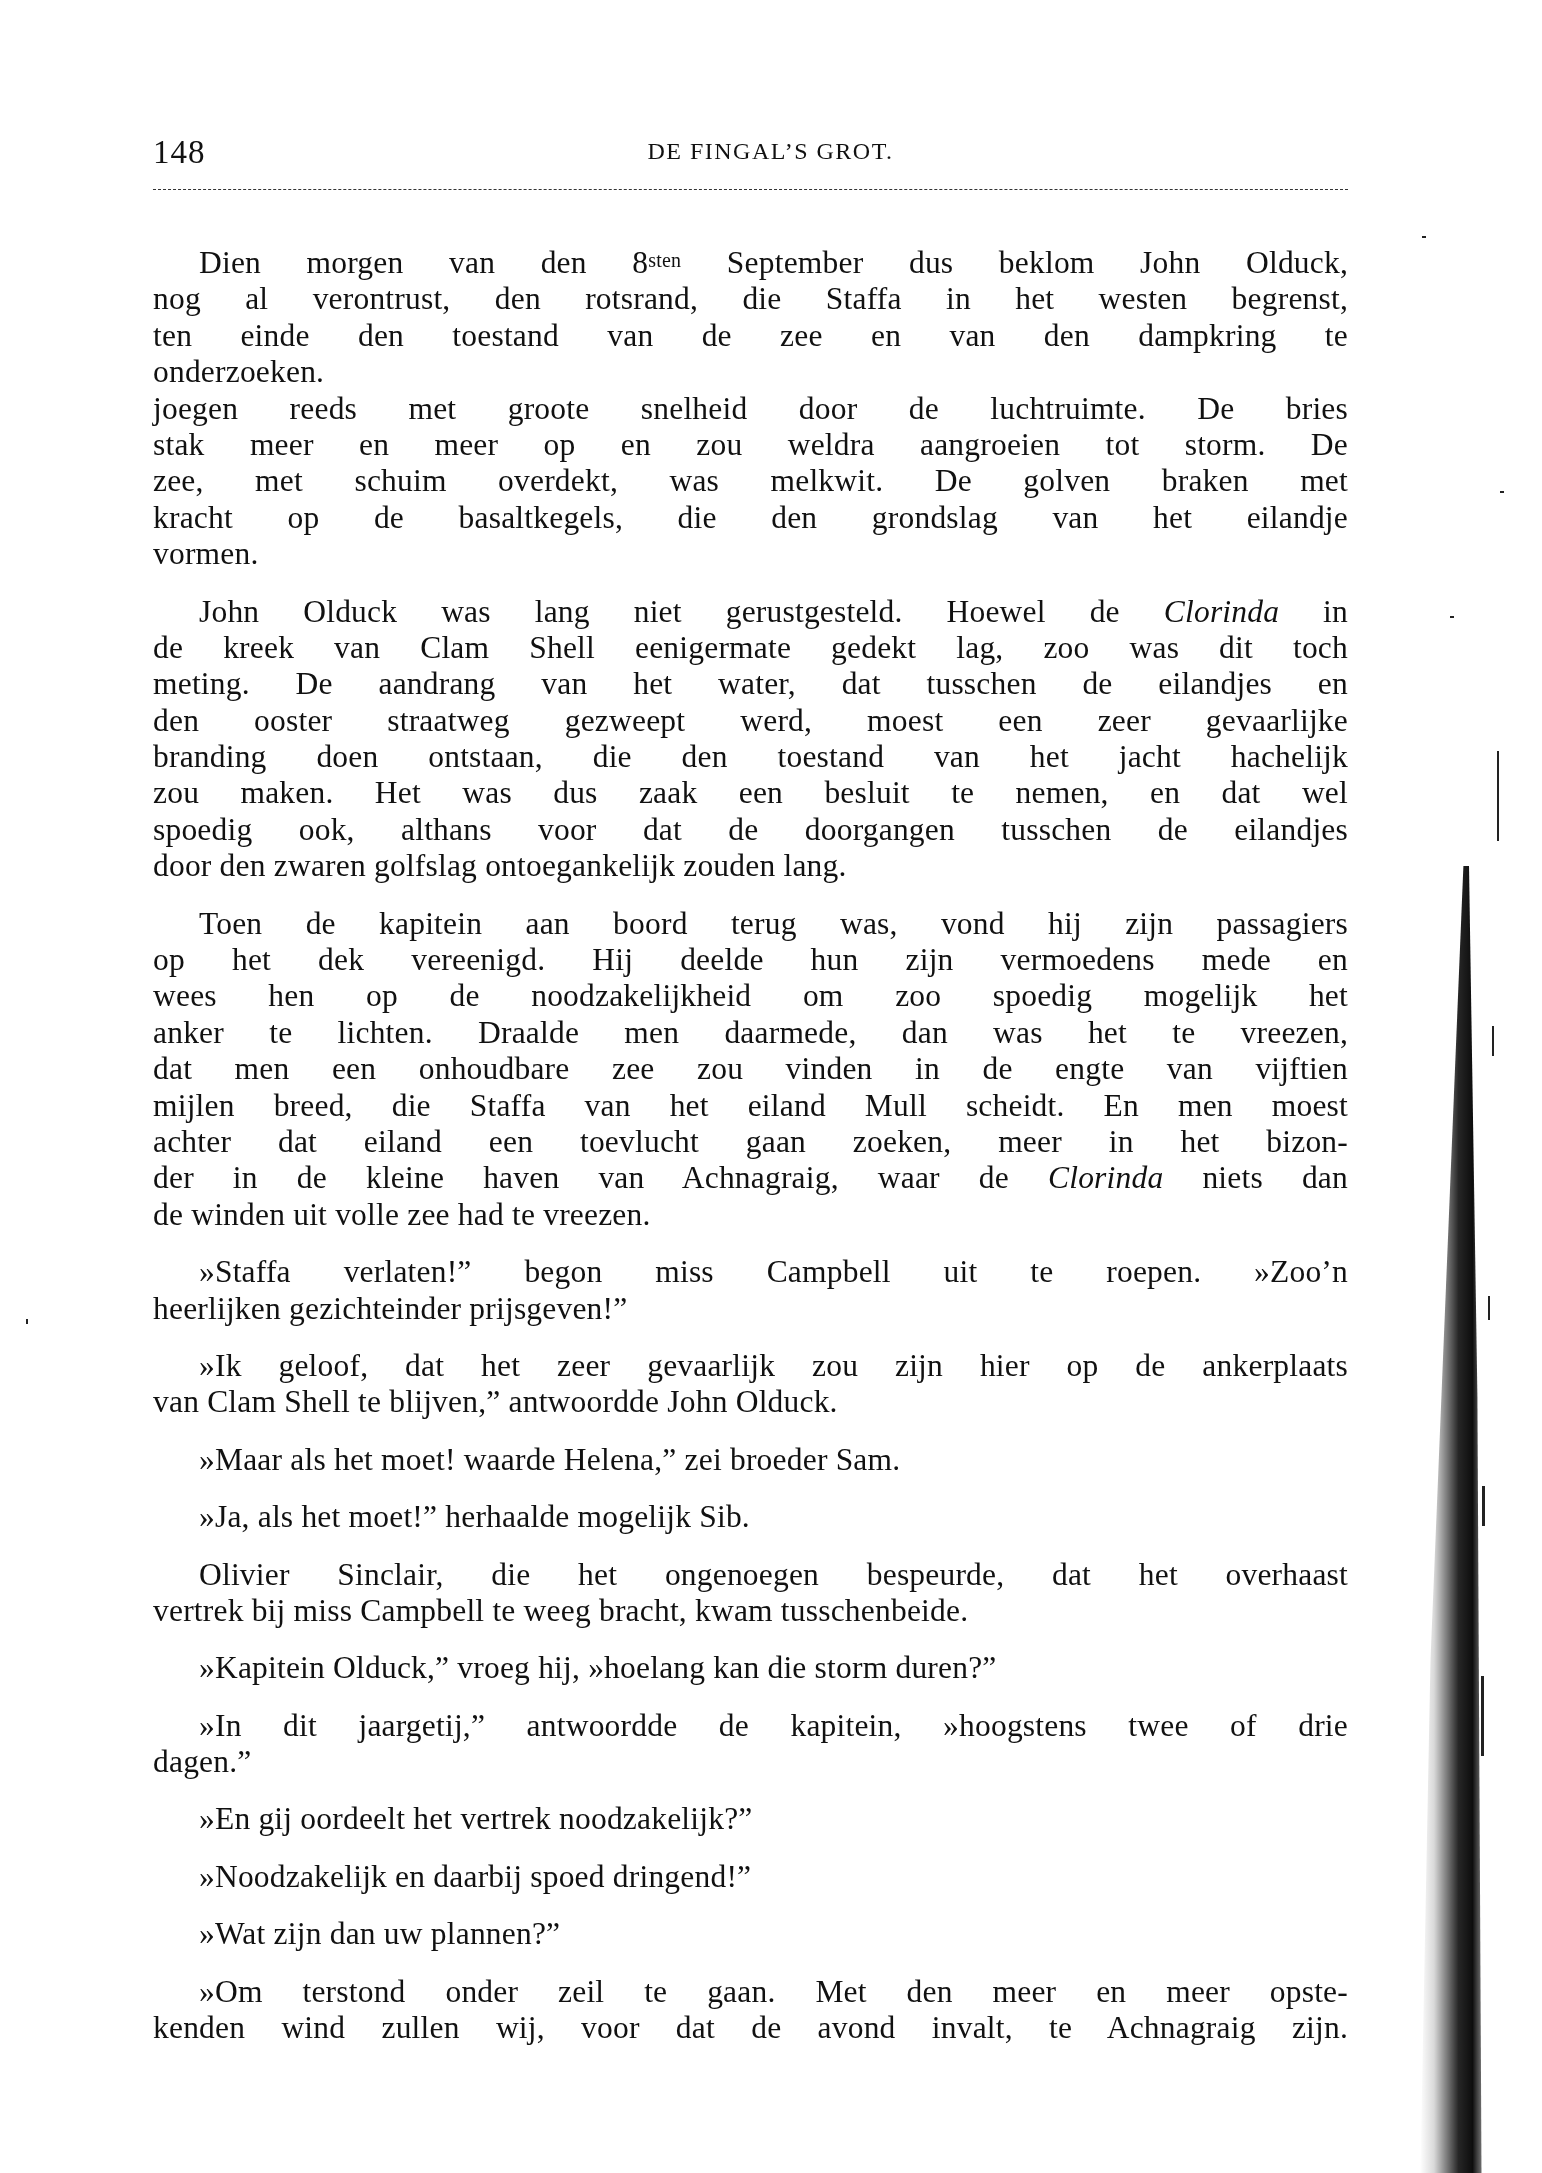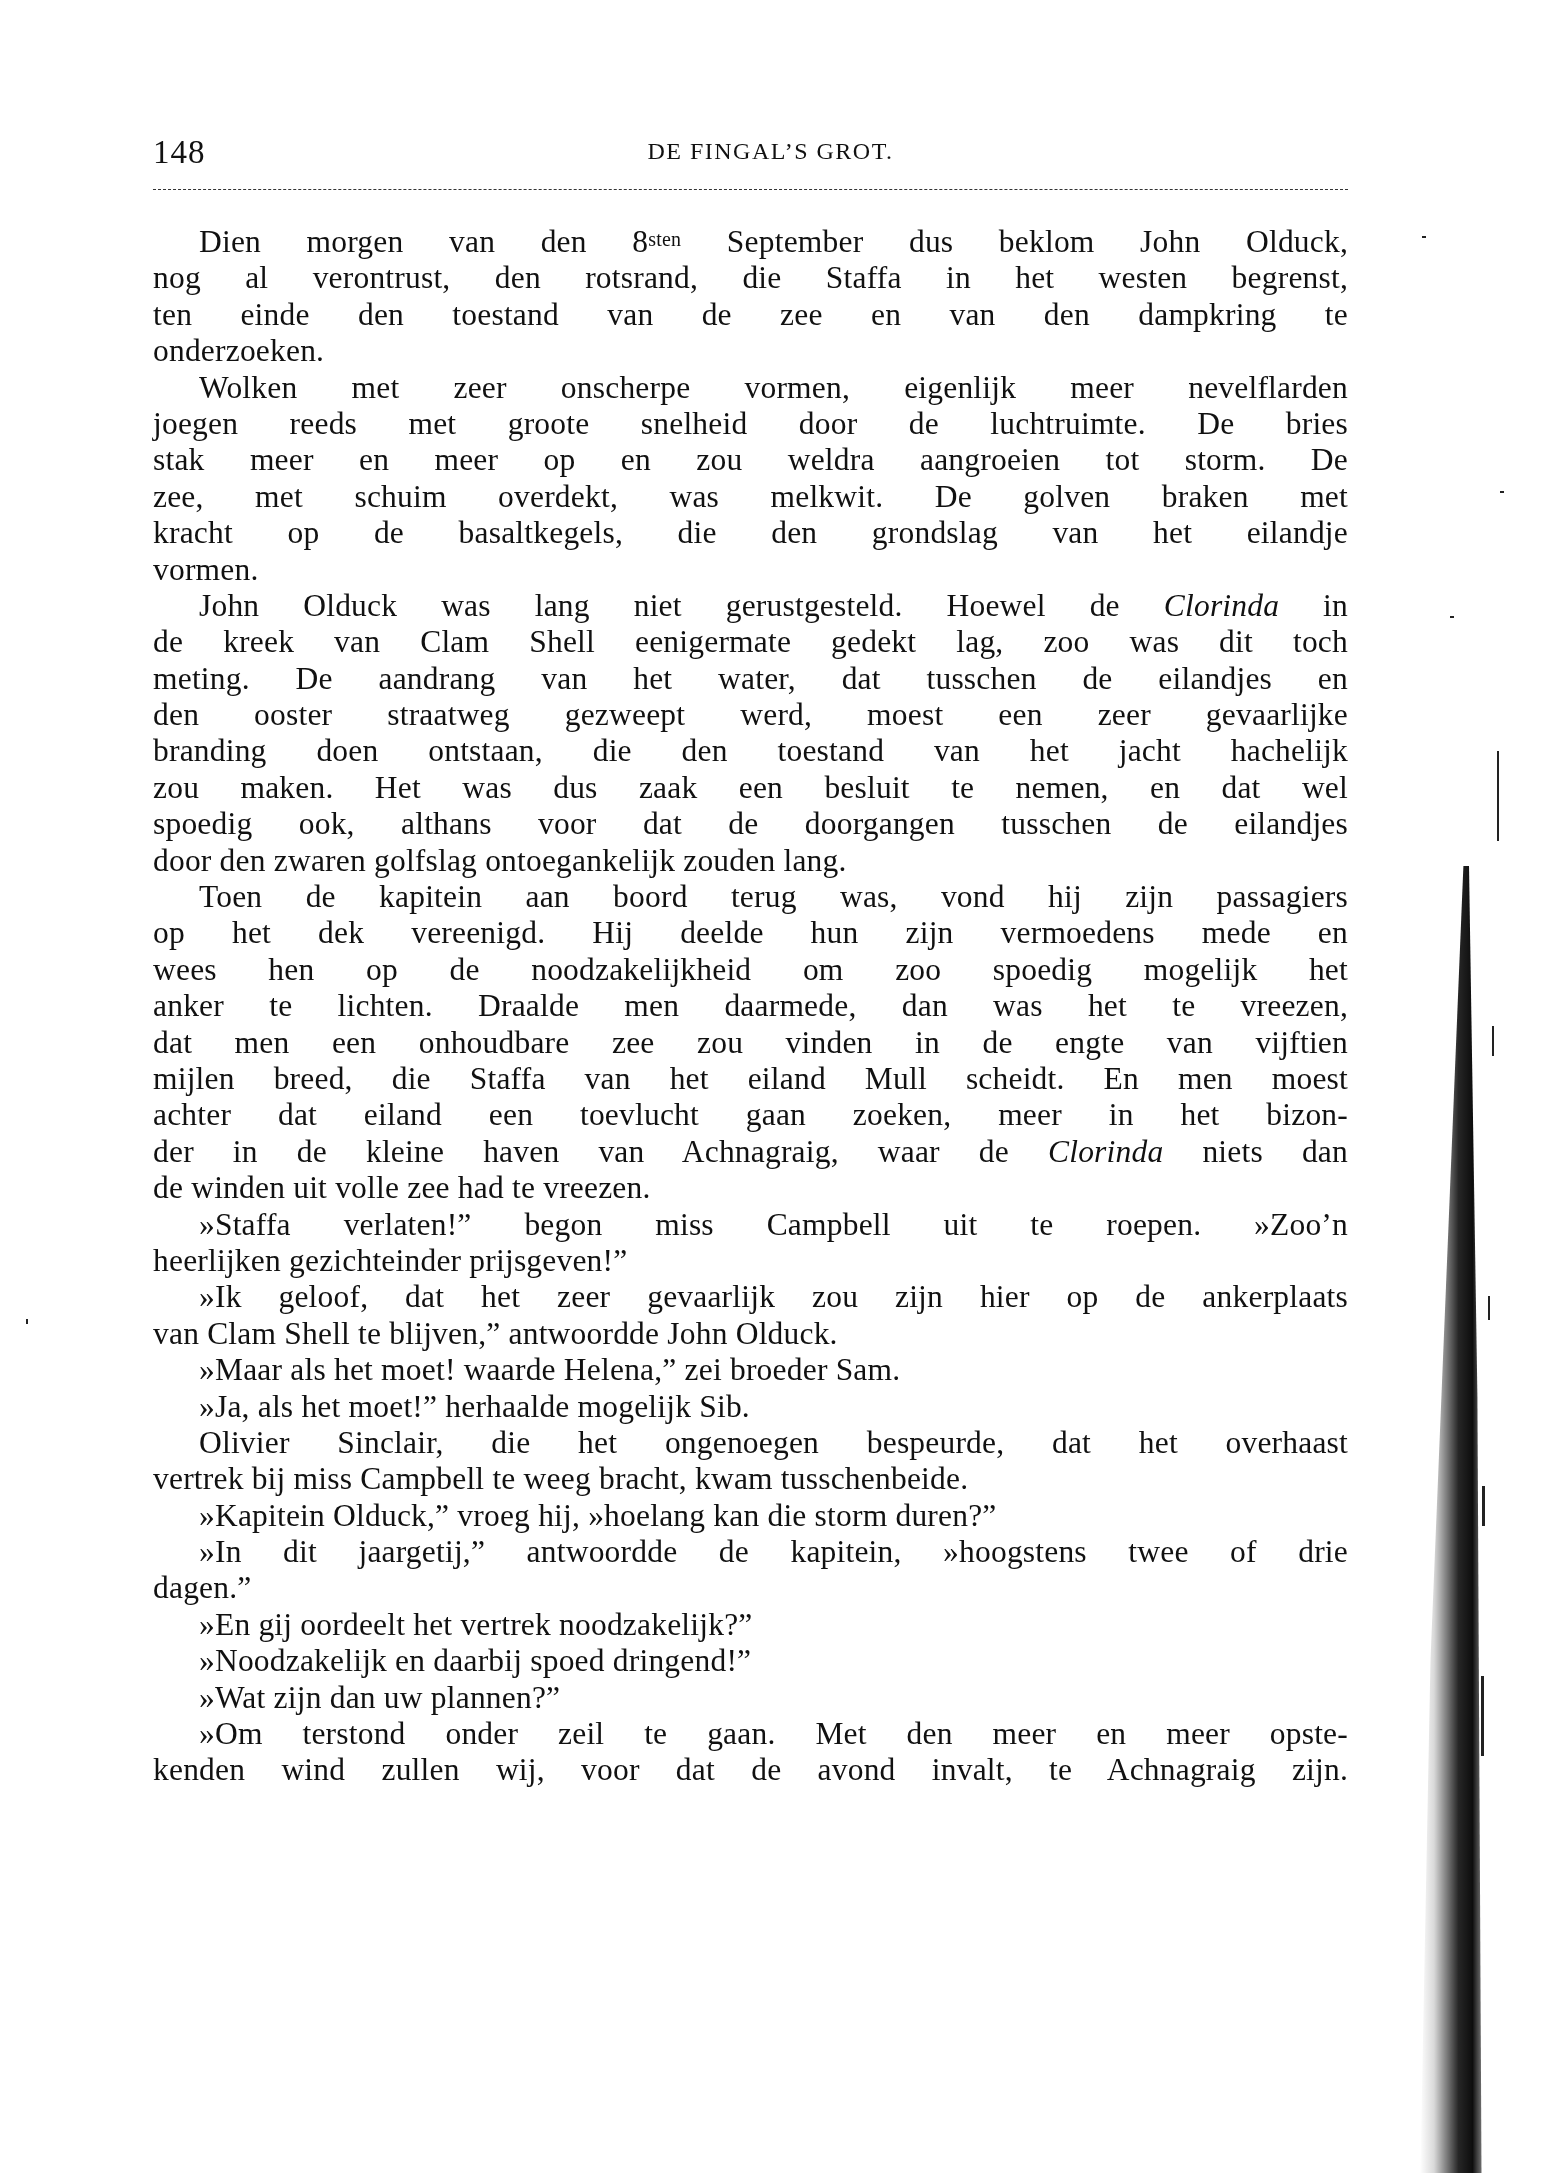--- a/index.html
+++ b/index.html
@@ -71,20 +71,21 @@
       white-space: nowrap;
       text-align: justify;
       text-align-last: justify;
       overflow: visible;
     }
     .line.last {
       text-align-last: left;
     }
     .line.indent {
       padding-left: 46px;
+      margin-top: 21px;
     }
     sup.ord {
       font-size: 20px;
       vertical-align: 6px;
       line-height: 0;
     }
     em.ship {
       font-style: italic;
     }
     .gutter-wedge {
@@ -112,21 +113,20 @@
   </div>
   <div class="head-rule"></div>
 
   <div class="body-text">
 
     <span class="line indent"><span>Dien morgen van den 8</span><sup class="ord">sten</sup><span> September dus beklom John Olduck,</span></span>
     <span class="line">nog al verontrust, den rotsrand, die Staffa in het westen begrenst,</span>
     <span class="line">ten einde den toestand van de zee en van den dampkring te</span>
     <span class="line last">onderzoeken.</span>
 
-    <span class="line indent">Wolken met zeer onscherpe vormen, eigenlijk meer nevelflarden</span>
     <span class="line">joegen reeds met groote snelheid door de luchtruimte. De bries</span>
     <span class="line">stak meer en meer op en zou weldra aangroeien tot storm. De</span>
     <span class="line">zee, met schuim overdekt, was melkwit. De golven braken met</span>
     <span class="line">kracht op de basaltkegels, die den grondslag van het eilandje</span>
     <span class="line last">vormen.</span>
 
     <span class="line indent"><span>John Olduck was lang niet gerustgesteld. Hoewel de </span><em class="ship">Clorinda</em><span> in</span></span>
     <span class="line">de kreek van Clam Shell eenigermate gedekt lag, zoo was dit toch</span>
     <span class="line">meting. De aandrang van het water, dat tusschen de eilandjes en</span>
     <span class="line">den ooster straatweg gezweept werd, moest een zeer gevaarlijke</span>

